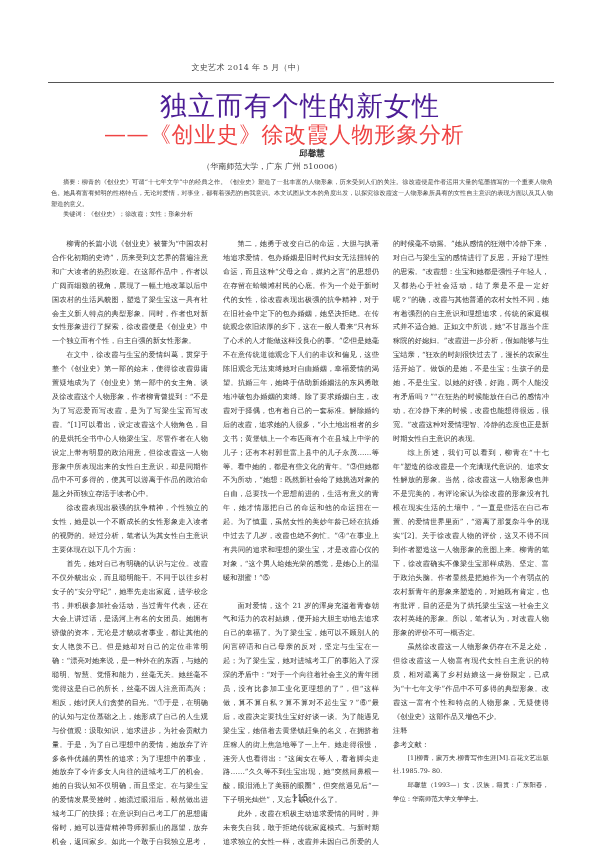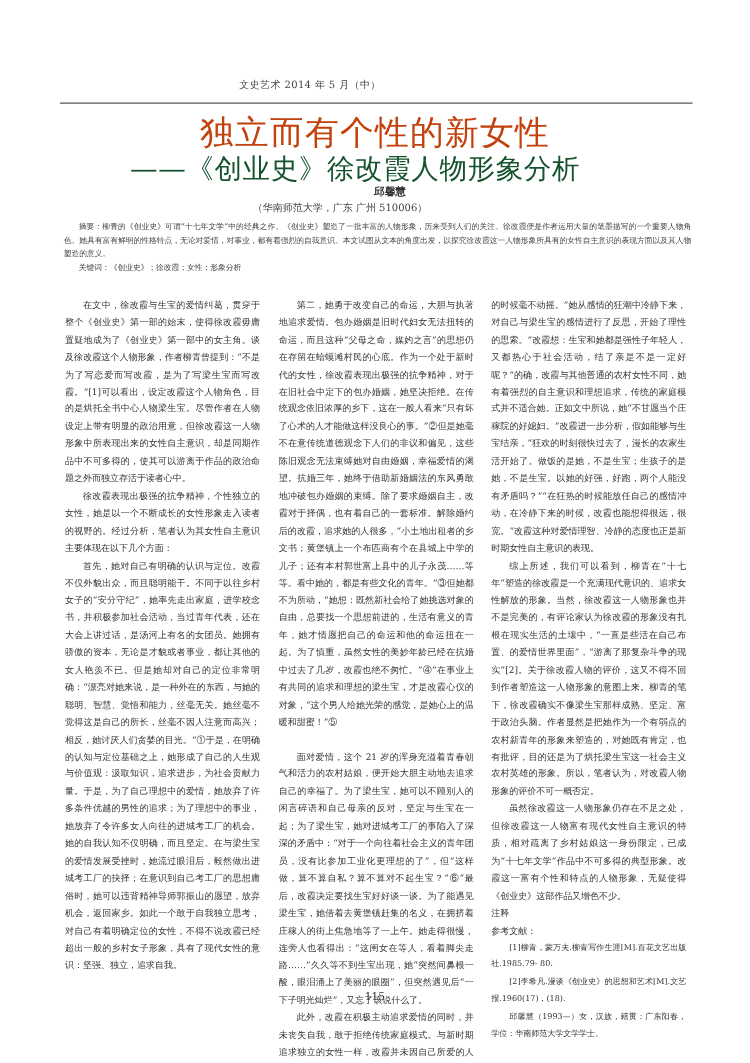--- a/index.html
+++ b/index.html
@@ -2,23 +2,23 @@
 <html><head>
 <meta charset="utf-8">
 <style>
   html, body { margin:0; padding:0; background:#ffffff; }
   body { width:600px; height:850px; position:relative; overflow:hidden;
          font-family:"DejaVu Serif", "Liberation Serif", serif; color:#2a2a2a; }
   .running-head { position:absolute; top:62px; left:0; width:496px; text-align:center;
                   font-size:8px; color:#444; letter-spacing:0.3px; }
   .rule { position:absolute; top:82px; left:48px; width:506px; height:1px; background:#555; }
   .title { position:absolute; top:88px; left:0; width:600px; text-align:center;
-           font-size:27px; font-weight:normal; color:#c2410c; letter-spacing:1px; }
+           font-size:27px; font-weight:normal; color:#4c1d95; letter-spacing:1px; }
   .subtitle { position:absolute; top:120px; left:0; width:568px; text-align:center;
-              font-size:22px; color:#14532d; letter-spacing:0.5px; }
+              font-size:22px; color:#ef4444; letter-spacing:0.5px; }
   .author { position:absolute; top:148px; left:12px; width:600px; text-align:center;
             font-size:8.5px; font-weight:bold; color:#333; }
   .affil { position:absolute; top:161px; left:0; width:544px; text-align:center;
            font-size:8px; color:#444; }
   .abstract { position:absolute; top:176px; left:51px; width:502px; font-size:6.2px;
               line-height:11px; color:#444; text-indent:12px; text-align:justify; }
   .keywords { position:absolute; top:210px; left:63px; width:490px; font-size:6.2px; color:#444; }
   .col { position:absolute; top:237px; width:156px; font-size:7.2px; line-height:13.9px;
          color:#333; text-align:justify; }
   .col p { margin:0; text-indent:14.4px; }
@@ -38,36 +38,36 @@
 <div class="rule"></div>
 
 <h1 class="title" style="margin:0">独立而有个性的新女性</h1>
 <div class="subtitle">——《创业史》徐改霞人物形象分析</div>
 <div class="author">邱馨慧</div>
 <div class="affil">（华南师范大学，广东 广州 510006）</div>
 <div class="abstract">摘要：柳青的《创业史》可谓“十七年文学”中的经典之作。《创业史》塑造了一批丰富的人物形象，历来受到人们的关注。徐改霞便是作者运用大量的笔墨描写的一个重要人物角色。她具有富有鲜明的性格特点，无论对爱情，对事业，都有着强烈的自我意识。本文试图从文本的角度出发，以探究徐改霞这一人物形象所具有的女性自主意识的表现方面以及其人物塑造的意义。</div>
 <div class="keywords">关键词：《创业史》；徐改霞；女性；形象分析</div>
 
 <div class="col col1">
+  <p>柳青的长篇小说《创业史》被誉为“中国农村合作化初期的史诗”，历来受到文艺界的普遍注意和广大读者的热烈欢迎。在这部作品中，作者以广阔而细致的视角，展现了一幅土地改革以后中国农村的生活风貌图，塑造了梁生宝这一具有社会主义新人特点的典型形象。同时，作者也对新女性形象进行了探索，徐改霞便是《创业史》中一个独立而有个性，自主自强的新女性形象。</p>
   <p>在文中，徐改霞与生宝的爱情纠葛，贯穿于整个《创业史》第一部的始末，使得徐改霞毋庸置疑地成为了《创业史》第一部中的女主角。谈及徐改霞这个人物形象，作者柳青曾提到：“不是为了写恋爱而写改霞，是为了写梁生宝而写改霞。”[1]可以看出，设定改霞这个人物角色，目的是烘托全书中心人物梁生宝。尽管作者在人物设定上带有明显的政治用意，但徐改霞这一人物形象中所表现出来的女性自主意识，却是同期作品中不可多得的，使其可以游离于作品的政治命题之外而独立存活于读者心中。</p>
   <p>徐改霞表现出极强的抗争精神，个性独立的女性，她是以一个不断成长的女性形象走入读者的视野的。经过分析，笔者认为其女性自主意识主要体现在以下几个方面：</p>
   <p>首先，她对自己有明确的认识与定位。改霞不仅外貌出众，而且聪明能干。不同于以往乡村女子的“安分守纪”，她率先走出家庭，进学校念书，并积极参加社会活动，当过青年代表，还在大会上讲过话，是汤河上有名的女团员。她拥有骄傲的资本，无论是才貌或者事业，都让其他的女人艳羡不已。但是她却对自己的定位非常明确：“漂亮对她来说，是一种外在的东西，与她的聪明、智慧、觉悟和能力，丝毫无关。她丝毫不觉得这是自己的所长，丝毫不因人注意而高兴；相反，她讨厌人们贪婪的目光。”①于是，在明确的认知与定位基础之上，她形成了自己的人生观与价值观：汲取知识，追求进步，为社会贡献力量。于是，为了自己理想中的爱情，她放弃了许多条件优越的男性的追求；为了理想中的事业，她放弃了令许多女人向往的进城考工厂的机会。她的自我认知不仅明确，而且坚定。在与梁生宝的爱情发展受挫时，她流过眼泪后，毅然做出进城考工厂的抉择；在意识到自己考工厂的思想庸俗时，她可以违背精神导师郭振山的愿望，放弃机会，返回家乡。如此一个敢于自我独立思考，对自己有着明确定位的女性，不得不说改霞已经超出一般的乡村女子形象，具有了现代女性的意识：坚强、独立，追求自我。</p>
 </div>
 
 <div class="col col2">
   <p>第二，她勇于改变自己的命运，大胆与执著地追求爱情。包办婚姻是旧时代妇女无法扭转的命运，而且这种“父母之命，媒妁之言”的思想仍在存留在蛤蟆滩村民的心底。作为一个处于新时代的女性，徐改霞表现出极强的抗争精神，对于在旧社会中定下的包办婚姻，她坚决拒绝。在传统观念依旧浓厚的乡下，这在一般人看来“只有坏了心术的人才能做这样没良心的事。”②但是她毫不在意传统道德观念下人们的非议和偏见，这些陈旧观念无法束缚她对自由婚姻，幸福爱情的渴望。抗婚三年，她终于借助新婚姻法的东风勇敢地冲破包办婚姻的束缚。除了要求婚姻自主，改霞对于择偶，也有着自己的一套标准。解除婚约后的改霞，追求她的人很多，“小土地出租者的乡文书；黄堡镇上一个布匹商有个在县城上中学的儿子；还有本村郭世富上县中的儿子永茂……等等。看中她的，都是有些文化的青年。”③但她都不为所动，“她想：既然新社会给了她挑选对象的自由，总要找一个思想前进的，生活有意义的青年，她才情愿把自己的命运和他的命运扭在一起。为了慎重，虽然女性的美妙年龄已经在抗婚中过去了几岁，改霞也绝不匆忙。”④“在事业上有共同的追求和理想的梁生宝，才是改霞心仪的对象，“这个男人给她光荣的感觉，是她心上的温暖和甜蜜！”⑤</p>
   <div class="gap"></div>
   <p>面对爱情，这个 21 岁的浑身充溢着青春朝气和活力的农村姑娘，便开始大胆主动地去追求自己的幸福了。为了梁生宝，她可以不顾别人的闲言碎语和自己母亲的反对，坚定与生宝在一起；为了梁生宝，她对进城考工厂的事陷入了深深的矛盾中：“对于一个向往着社会主义的青年团员，没有比参加工业化更理想的了”，但“这样做，算不算自私？算不算对不起生宝？”⑥“最后，改霞决定要找生宝好好谈一谈。为了能遇见梁生宝，她借着去黄堡镇赶集的名义，在拥挤着庄稼人的街上焦急地等了一上午。她走得很慢，连旁人也看得出：“这闺女在等人，看着脚尖走路……”久久等不到生宝出现，她“突然间鼻根一酸，眼泪涌上了美丽的眼圈”，但突然遇见后“一下子明光灿烂”，又忘了该说什么了。</p>
   <p>此外，改霞在积极主动追求爱情的同时，并未丧失自我，敢于拒绝传统家庭模式。与新时期追求独立的女性一样，改霞并未因自己所爱的人而改变自己人生发展方向。当对梁生宝感到失望时，“她揩了眼泪，坚定了考工厂的决心”。当她最终与梁生宝的感情结束后，“尽管对生宝还有好感，但她走</p>
 </div>
 
 <div class="col col3">
   <p class="noindent">的时候毫不动摇。”她从感情的狂潮中冷静下来，对自己与梁生宝的感情进行了反思，开始了理性的思索。“改霞想：生宝和她都是强性子年轻人，又都热心于社会活动，结了亲是不是一定好呢？”的确，改霞与其他普通的农村女性不同，她有着强烈的自主意识和理想追求，传统的家庭模式并不适合她。正如文中所说，她“不甘愿当个庄稼院的好媳妇。”改霞进一步分析，假如能够与生宝结亲，“狂欢的时刻很快过去了，漫长的农家生活开始了。做饭的是她，不是生宝；生孩子的是她，不是生宝。以她的好强，好跑，两个人能没有矛盾吗？”“在狂热的时候能放任自己的感情冲动，在冷静下来的时候，改霞也能想得很远，很宽。”改霞这种对爱情理智、冷静的态度也正是新时期女性自主意识的表现。</p>
   <p>综上所述，我们可以看到，柳青在“十七年”塑造的徐改霞是一个充满现代意识的、追求女性解放的形象。当然，徐改霞这一人物形象也并不是完美的，有评论家认为徐改霞的形象没有扎根在现实生活的土壤中，“一直是些活在自己布置、的爱情世界里面”，“游离了那复杂斗争的现实”[2]。关于徐改霞人物的评价，这又不得不回到作者塑造这一人物形象的意图上来。柳青的笔下，徐改霞确实不像梁生宝那样成熟、坚定、富于政治头脑。作者显然是把她作为一个有弱点的农村新青年的形象来塑造的，对她既有肯定，也有批评，目的还是为了烘托梁生宝这一社会主义农村英雄的形象。所以，笔者认为，对改霞人物形象的评价不可一概否定。</p>
   <p>虽然徐改霞这一人物形象仍存在不足之处，但徐改霞这一人物富有现代女性自主意识的特质，相对疏离了乡村姑娘这一身份限定，已成为“十七年文学”作品中不可多得的典型形象。改霞这一富有个性和特点的人物形象，无疑使得《创业史》这部作品又增色不少。</p>
   <p class="noindent">注释</p>
   <p class="noindent">参考文献：</p>
   <p class="ref">[1]柳青，蒙万夫.柳青写作生涯[M].百花文艺出版社.1985.79- 80.</p>
-  <p class="ref">[2]李希凡.漫谈《创业史》的思想和艺术[M].文艺报.1960(17)，(18).</p>
   <p class="ref">邱馨慧（1993—）女，汉族，籍贯：广东阳春，学位：华南师范大学文学学士。</p>
 </div>
 
 <div class="page-num">115</div>
 
 </body></html>

